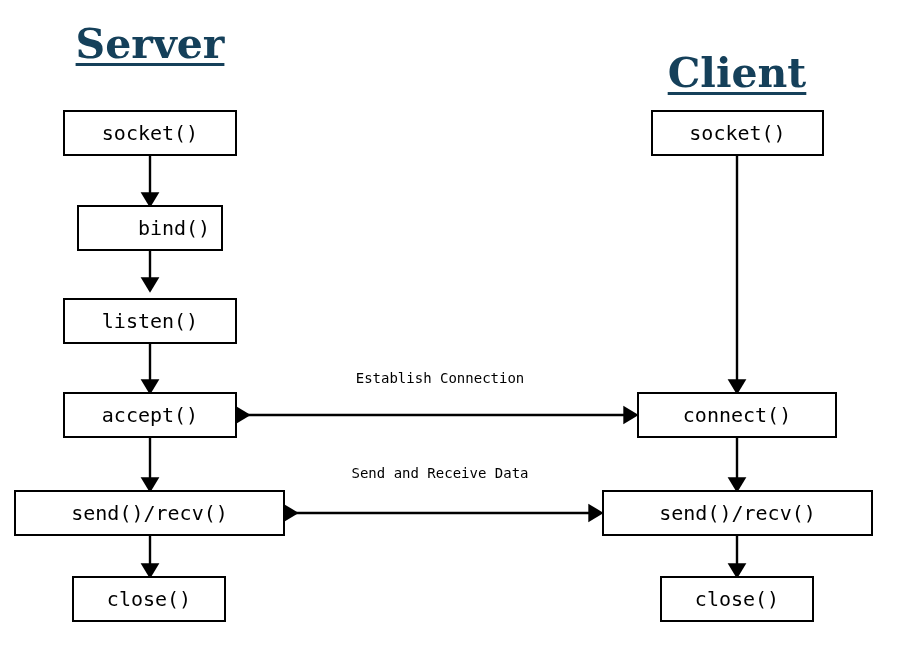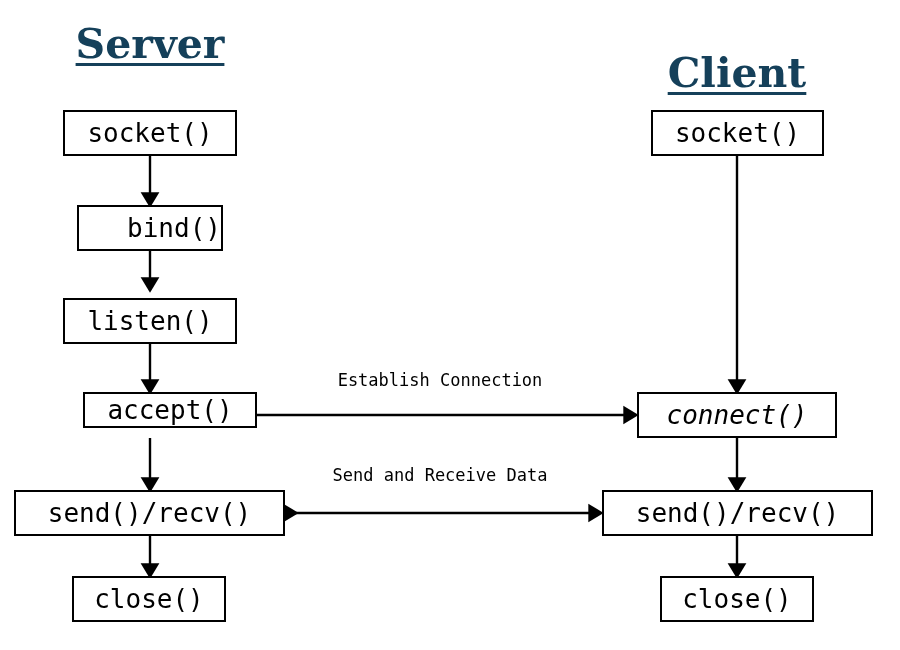--- a/index.html
+++ b/index.html
@@ -36,49 +36,49 @@
   #title-server { left: 0px;   top: 24px; width: 300px; }
   #title-client { left: 587px; top: 24px; width: 300px; margin-top: 29px; }
 
   
   .node-box {
     position: absolute;
     box-sizing: border-box;
     border: 2.2px solid #000000;
     background: #ffffff;
     font-family: "DejaVu Sans Mono", monospace;
-    font-size: 26px;
+    font-size: 20px;
     color: #000000;
     display: flex;
     align-items: center;
     justify-content: center;
     letter-spacing: 0px;
     white-space: nowrap;
     z-index: 3;
   }
 
   
   #box-server-socket   { left: 63px;  top: 110px; width: 174px; height: 46px; }
   #box-server-bind     { left: 77px;  top: 205px; width: 146px; height: 46px; padding-left: 48px; }
   #box-server-listen   { left: 63px;  top: 290px; width: 174px; height: 46px; margin-top: 8px; }
-  #box-server-accept   { left: 63px;  top: 392px; width: 174px; height: 36px; margin-left: 20px; }
+  #box-server-accept   { left: 63px;  top: 392px; width: 174px; height: 46px; }
   #box-server-sendrecv { left: 14px;  top: 490px; width: 271px; height: 46px; }
   #box-server-close    { left: 72px;  top: 576px; width: 154px; height: 46px; }
 
   
   #box-client-socket   { left: 651px; top: 110px; width: 173px; height: 46px; }
-  #box-client-connect  { left: 637px; top: 392px; width: 200px; height: 46px; font-style: italic; }
+  #box-client-connect  { left: 637px; top: 392px; width: 200px; height: 46px; }
   #box-client-sendrecv { left: 602px; top: 490px; width: 271px; height: 46px; }
   #box-client-close    { left: 660px; top: 576px; width: 154px; height: 46px; }
 
   
   .edge-label {
     position: absolute;
     font-family: "DejaVu Sans Mono", monospace;
-    font-size: 17px;
+    font-size: 14px;
     color: #000000;
     white-space: nowrap;
     text-align: center;
     z-index: 4;
   }
   #label-establish { left: 290px; top: 370px; width: 300px; }
   #label-senddata  { left: 290px; top: 465px; width: 300px; text-align: center; }
 
   
   #arrow-layer {

